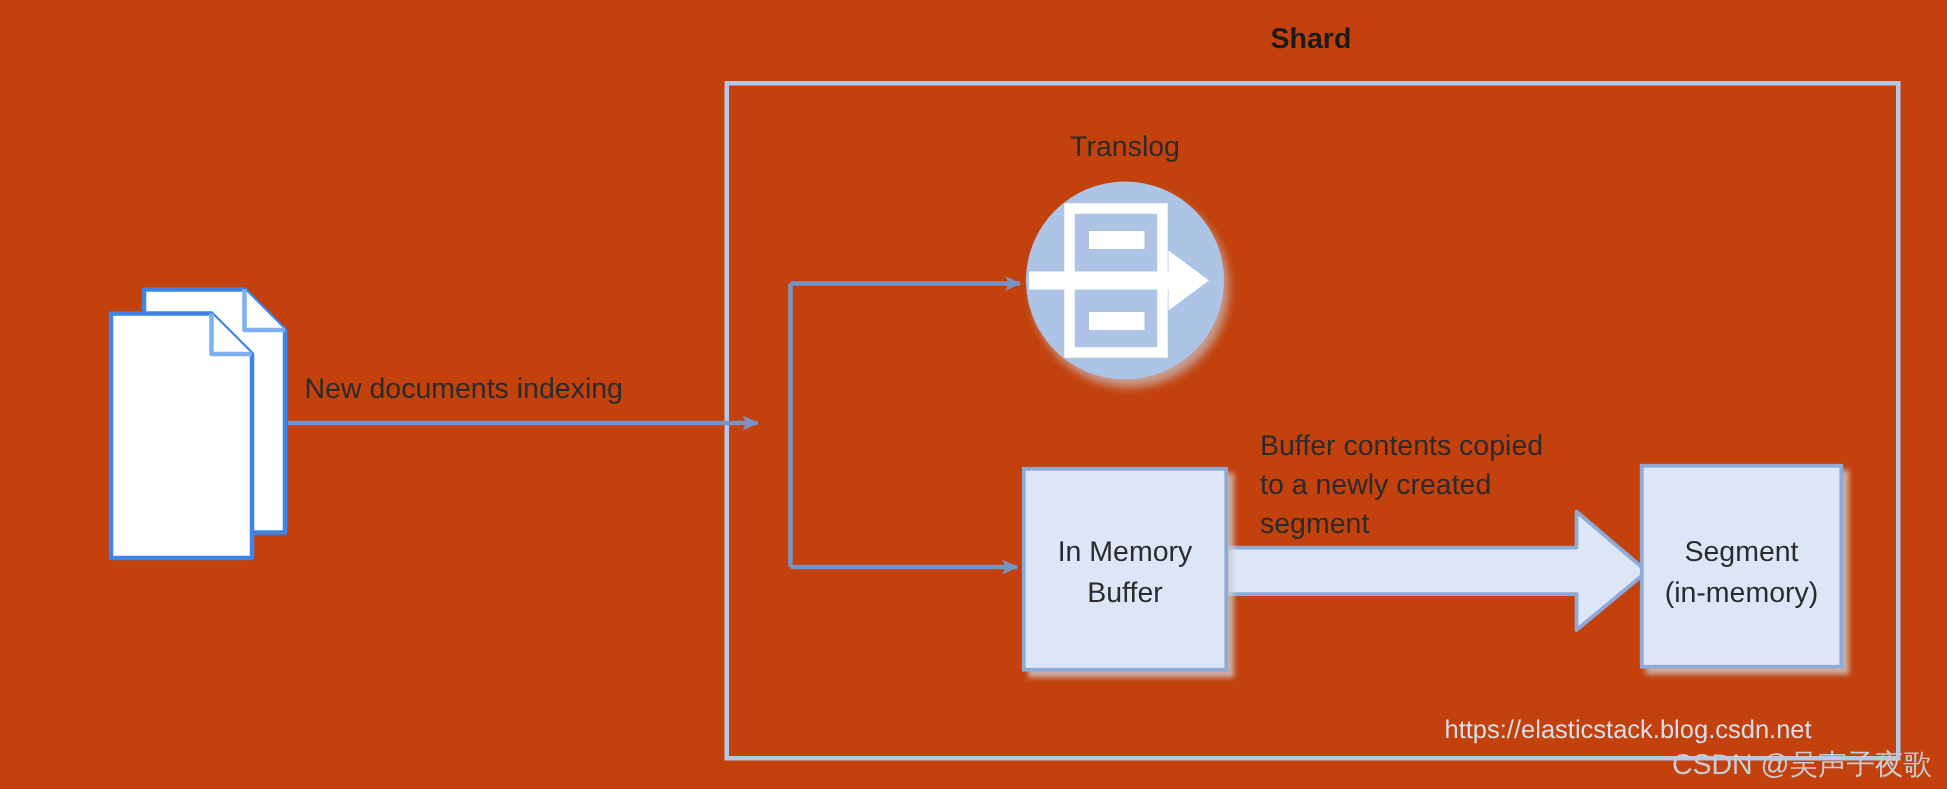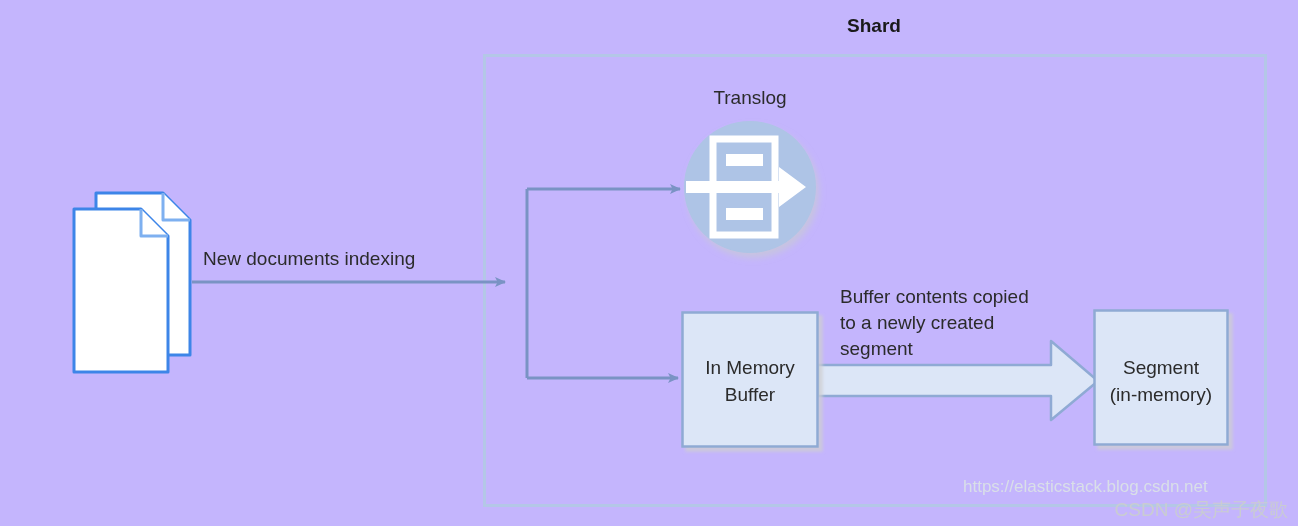--- a/index.html
+++ b/index.html
@@ -7,21 +7,21 @@
     padding: 0;
     background: #ffffff;
   }
   body {
     font-family: "Liberation Sans", sans-serif;
   }
   #canvas {
     position: relative;
     width: 1298px;
     height: 526px;
-    background: #c4b5fd;
+    background: #c2410c;
     overflow: hidden;
   }
   #diagram-svg {
     position: absolute;
     left: 0;
     top: 0;
     width: 1298px;
     height: 526px;
   }
   .svg-text {

